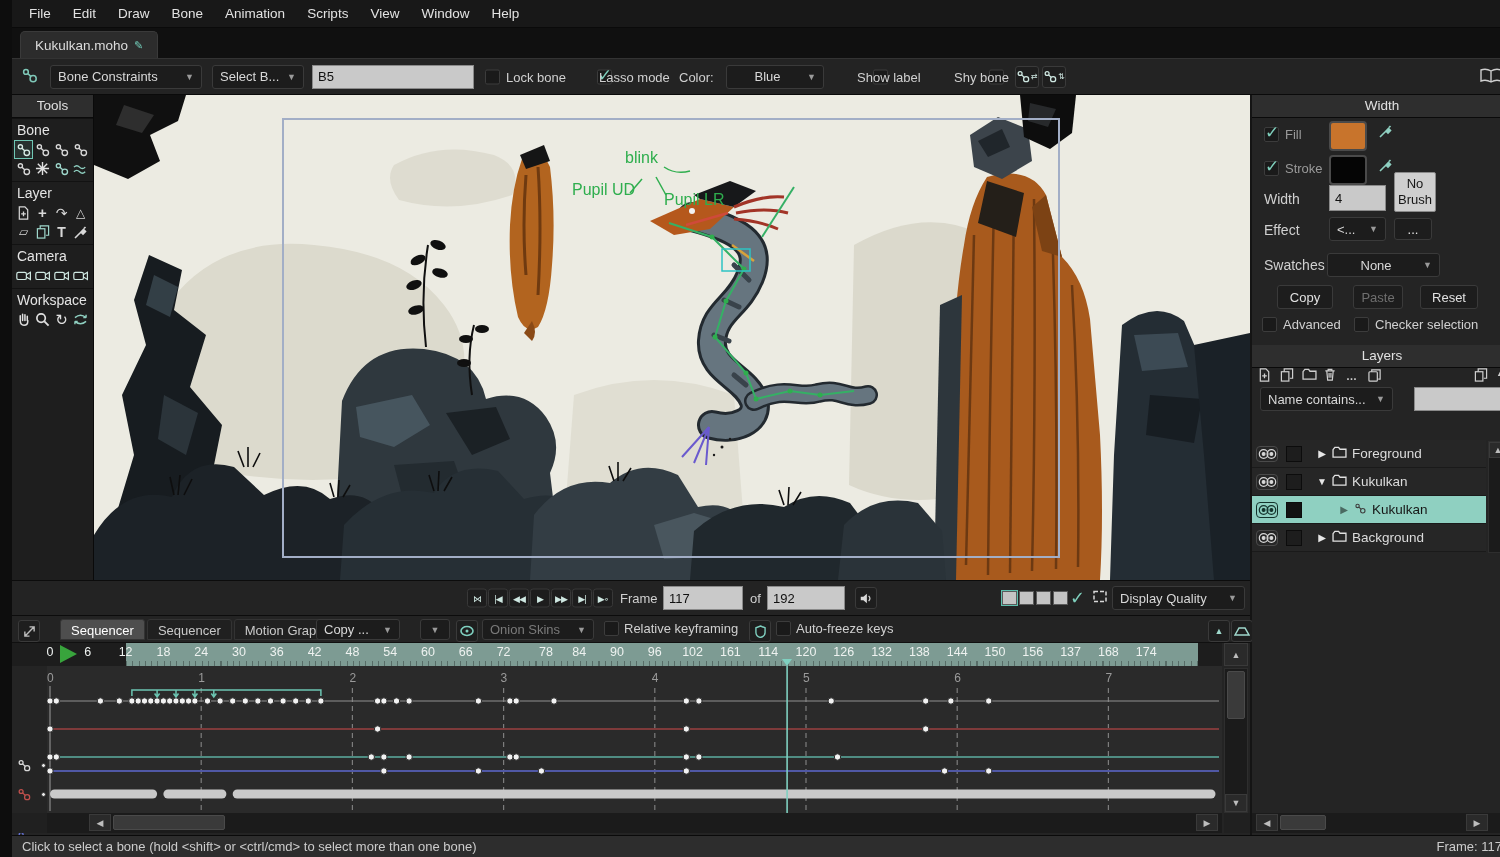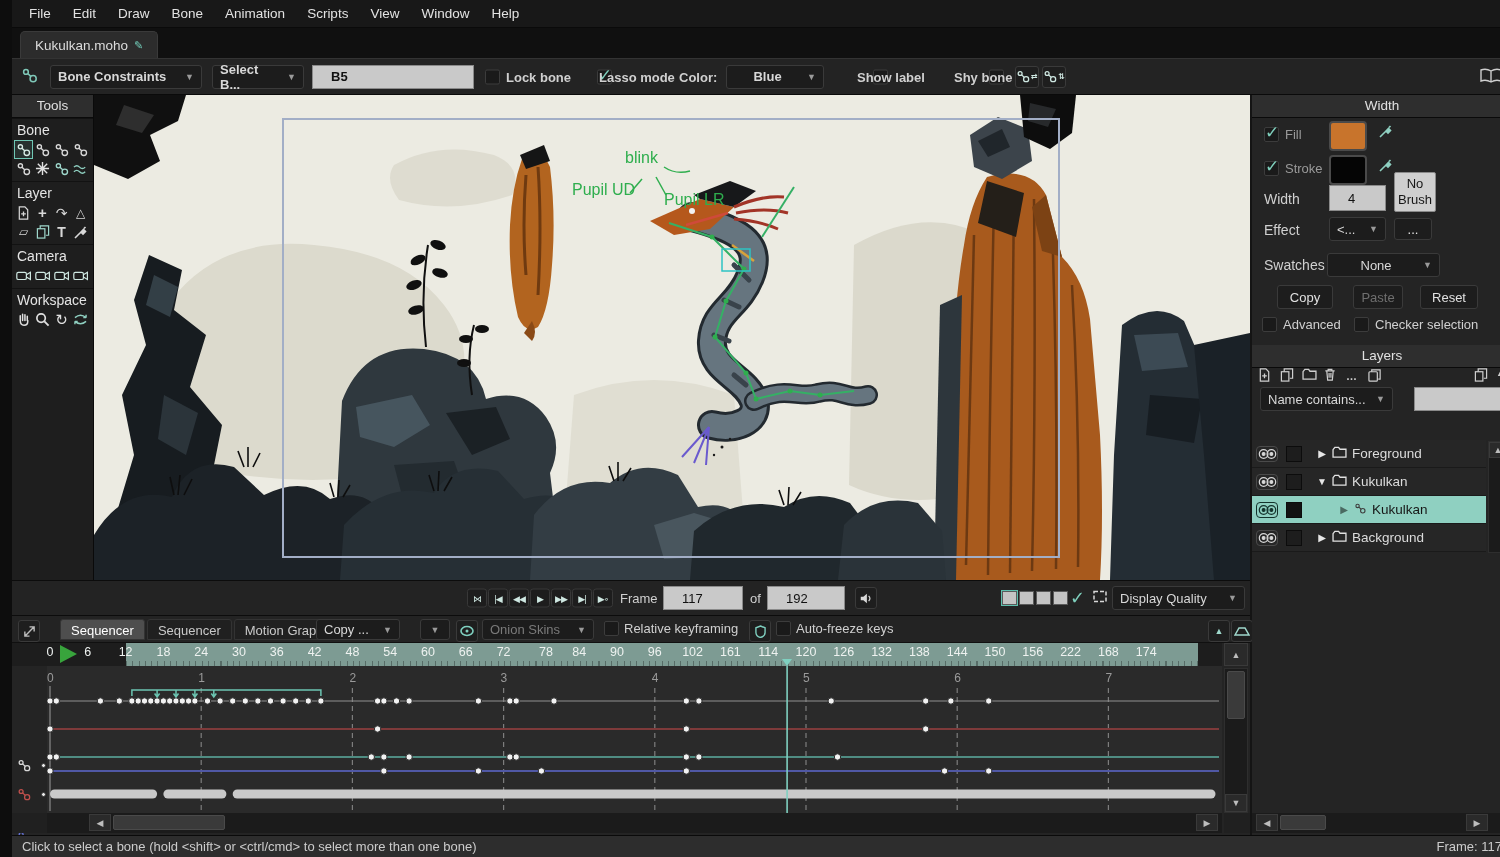--- a/index.html
+++ b/index.html
@@ -12,28 +12,28 @@
     display:flex; align-items:center; padding-left:6px; border-bottom:1px solid #0a0a0a; }
   .menu-item { padding:0 11px; line-height:28px; color:#e2e2e2; font-size:13.5px; cursor:default; }
   .tabbar { position:absolute; left:0; top:28px; width:1500px; height:30px; background:#101010; }
   .doc-tab { position:absolute; left:8px; top:3px; height:27px; background:#2c2c2c; color:#dcdcdc;
     border:1px solid #3a3a3a; border-bottom:none; border-radius:5px 5px 0 0; padding:0 14px;
     display:flex; align-items:center; gap:6px; font-size:13.5px; }
   .doc-tab .pencil { color:#6fc7b4; font-size:11px; }
 
   .toolbar { position:absolute; left:0; top:58px; width:1500px; height:37px; background:#232323;
     border-top:1px solid #333; border-bottom:1px solid #0a0a0a; }
-  .toolbar > * { position:absolute; top:50%; transform:translateY(-50%);font-weight:bold; }
+  .toolbar > * { position:absolute; top:50%; transform:translateY(-50%); }
 
   .dd { height:24px; background:#1c1c1c; border:1px solid #3a3a3a; border-radius:3px;
     display:flex; align-items:center; justify-content:space-between; padding:0 7px; color:#d8d8d8; }
   .dd .arr { color:#9a9a9a; font-size:9px; margin-left:6px; }
   .dd.dim { color:#7a7a7a; }
   .lightfield { height:24px; background:#c9c9c9; border:1px solid #8a8a8a; color:#111;
-    font-size:13px; padding:0 18px; font-family:inherit; }
+    font-size:13px; padding:0 5px; font-family:inherit; }
   .cb { width:15px; height:15px; background:#1a1a1a; border:1px solid #3c3c3c; border-radius:2px;
     position:relative; display:inline-block; }
   .cb.checked::after { content:"✓"; position:absolute; left:0px; top:-6px; color:#7fd0bd;
     font-size:17px; font-weight:bold; }
   .lbl { color:#d0d0d0; white-space:nowrap; }
   .iconbtn { height:22px; min-width:22px; background:#1e1e1e; border:1px solid #3a3a3a;
     border-radius:3px; display:flex; align-items:center; justify-content:center; }
 
   
   .content { position:absolute; left:0; top:95px; width:1500px; height:740px; }
@@ -590,21 +590,21 @@
             <span class="ruler-num" style="left: 680.6px;">102</span>
             <span class="ruler-num" style="left: 718.4px;">161</span>
             <span class="ruler-num" style="left: 756.2px;">114</span>
             <span class="ruler-num" style="left: 794px;">120</span>
             <span class="ruler-num" style="left: 831.8px;">126</span>
             <span class="ruler-num" style="left: 869.6px;">132</span>
             <span class="ruler-num" style="left: 907.4px;">138</span>
             <span class="ruler-num" style="left: 945.2px;">144</span>
             <span class="ruler-num" style="left: 983px;">150</span>
             <span class="ruler-num" style="left: 1020.8px;">156</span>
-            <span class="ruler-num" style="left: 1058.6px;">222</span>
+            <span class="ruler-num" style="left: 1058.6px;">137</span>
             <span class="ruler-num" style="left: 1096.4px;">168</span>
             <span class="ruler-num" style="left: 1134.2px;">174</span>
             <div class="play-tri"></div>
             <div class="cur-marker" style="left: 775.1px;"></div>
           </div>
         <div class="tl-vscroll sb-btn" style="top:27px;height:23px">▲</div>
 
         <div class="tl-gutter" id="tlGutter">
             <span class="g-icon" style="top: 142px;"><svg width="15" height="15" viewBox="0 0 20 20">
                 <g fill="none" stroke="#d8d8d8" stroke-width="1.7">

